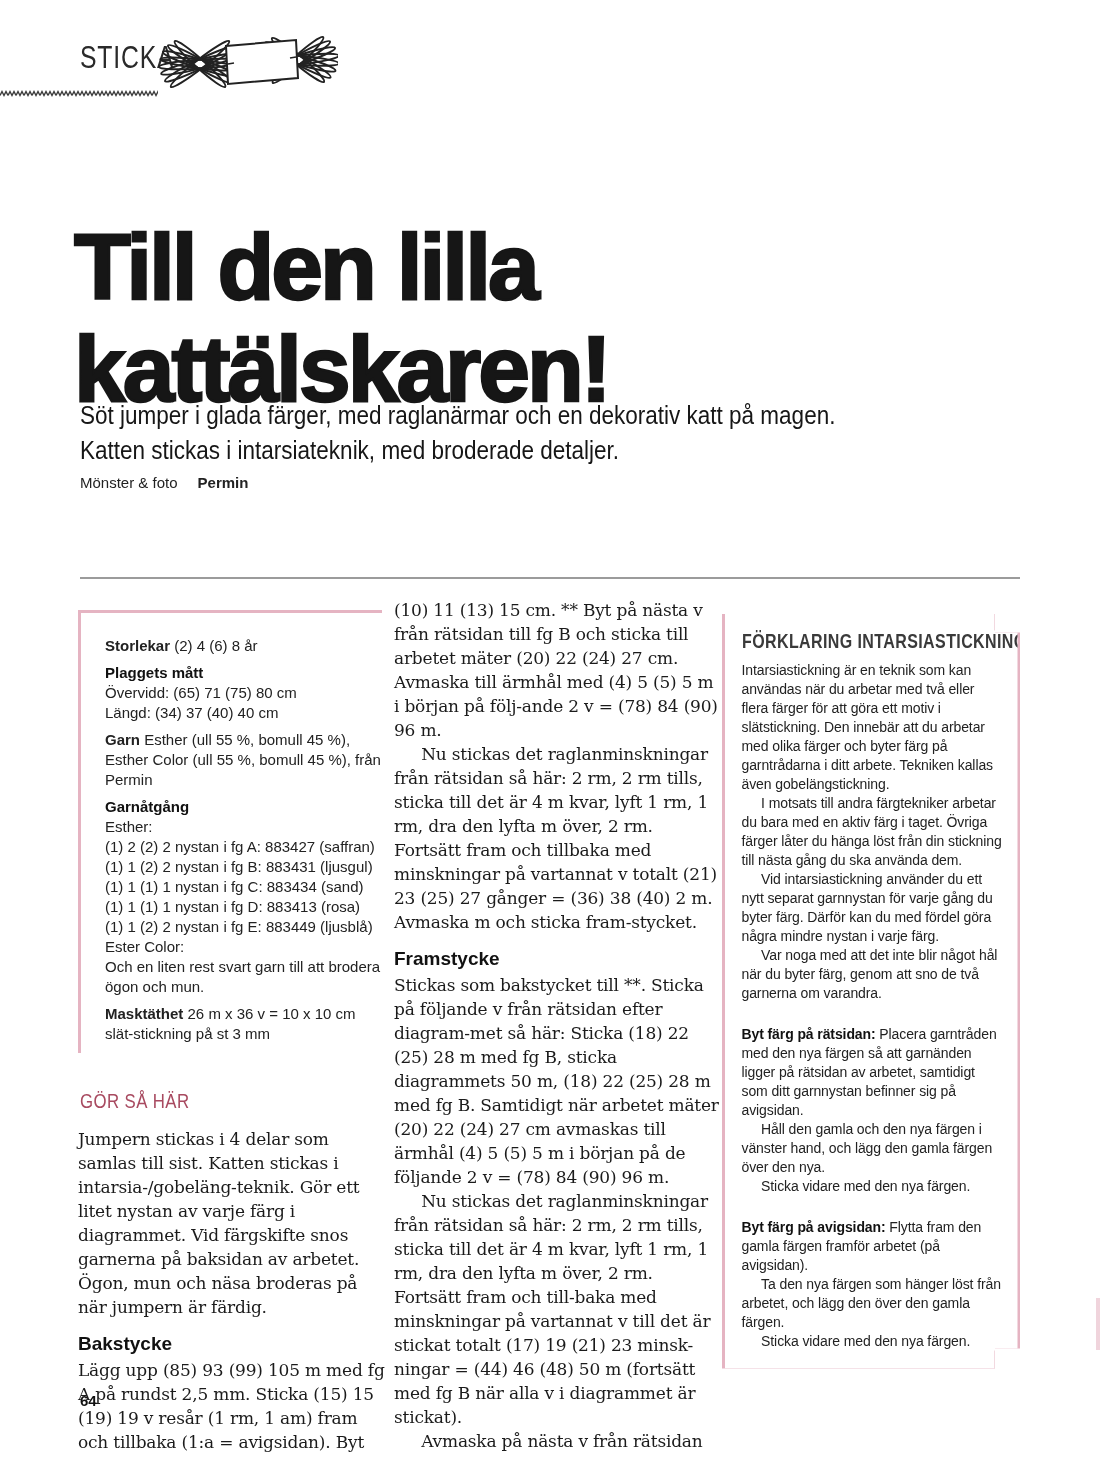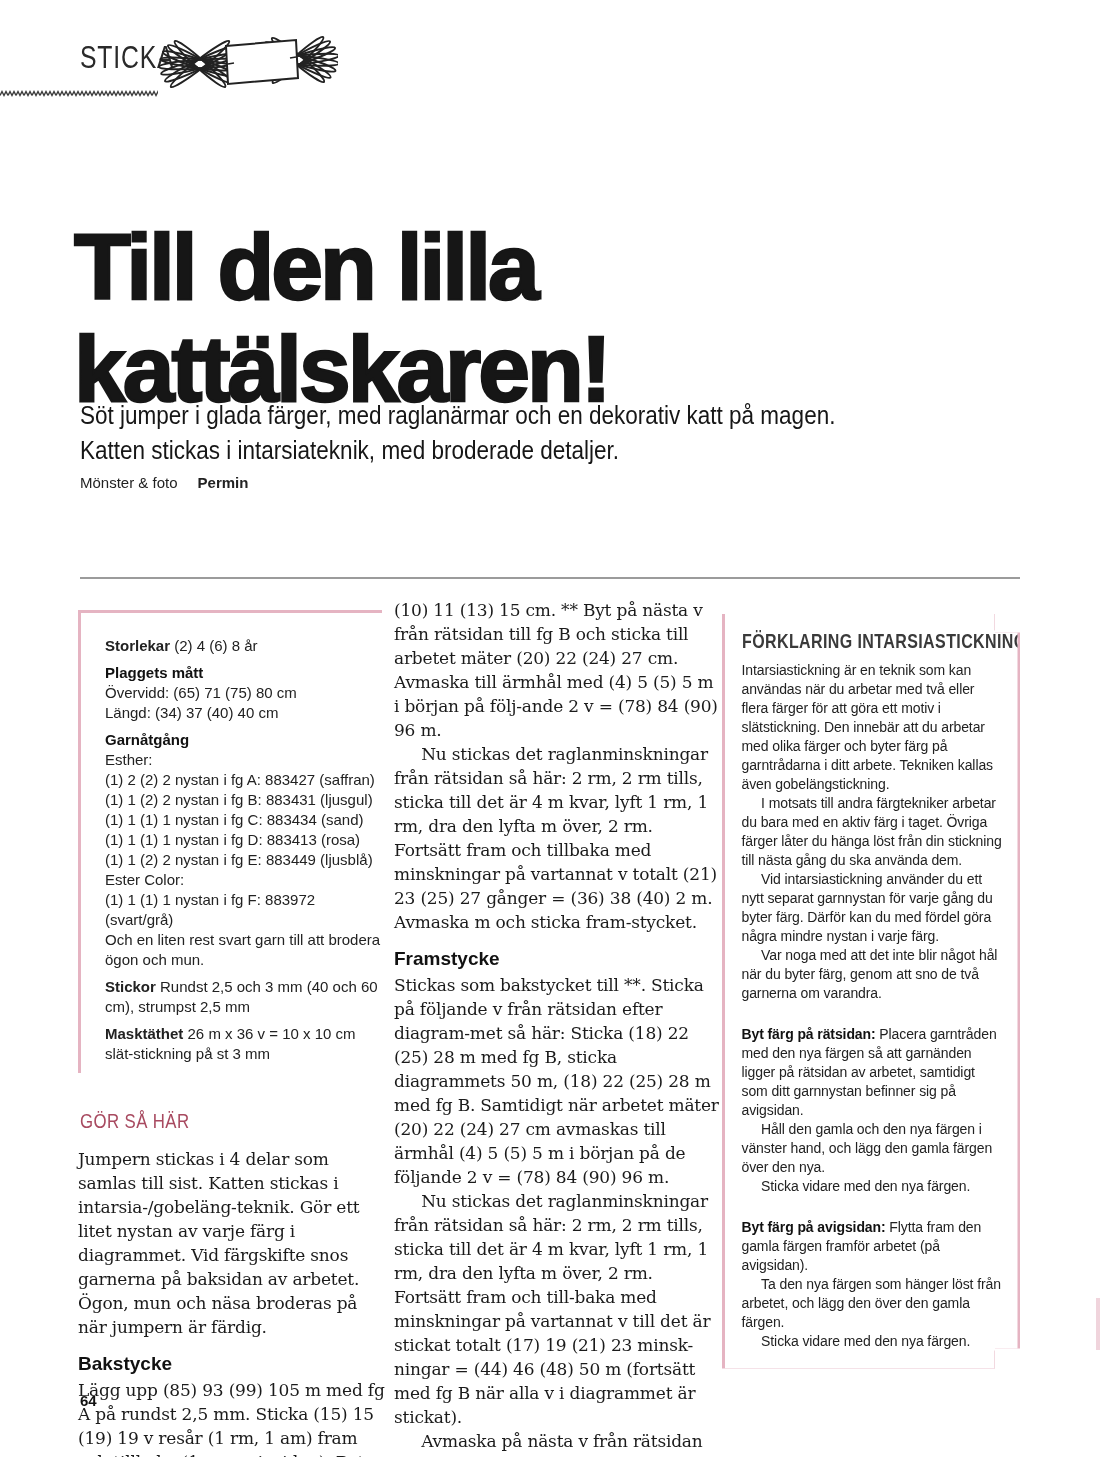--- a/index.html
+++ b/index.html
@@ -131,34 +131,33 @@
 <div class="abs col1">
 
   <div class="infobox">
     <p class="ib-row">
       <b>Storlekar</b>
       <span>(2) 4 (6) 8 år</span>
     </p>
     <p class="ib-head">Plaggets mått</p>
     <p class="ib-line">Övervidd: (65) 71 (75) 80 cm</p>
     <p class="ib-line">Längd: (34) 37 (40) 40 cm</p>
+    <p class="ib-row gap-top">
+      <b>Garn</b>
+      <span>Esther (ull 55 %, bomull 45 %), Esther Color (ull 55 %, bomull 45 %), från Permin</span>
+    </p>
     <p class="ib-head">Garnåtgång</p>
     <p class="ib-line">Esther:</p>
     <p class="ib-line">(1) 2 (2) 2 nystan i fg A: 883427 (saffran)</p>
     <p class="ib-line">(1) 1 (2) 2 nystan i fg B: 883431 (ljusgul)</p>
     <p class="ib-line">(1) 1 (1) 1 nystan i fg C: 883434 (sand)</p>
     <p class="ib-line">(1) 1 (1) 1 nystan i fg D: 883413 (rosa)</p>
     <p class="ib-line">(1) 1 (2) 2 nystan i fg E: 883449 (ljusblå)</p>
     <p class="ib-line">Ester Color:</p>
-    <p class="ib-line">(1) 1 (1) 1 nystan i fg F: 883972 (svart/grå)</p>
     <p class="ib-line">Och en liten rest svart garn till att brodera ögon och mun.</p>
-    <p class="ib-row gap-top">
-      <b>Stickor</b>
-      <span>Rundst 2,5 och 3 mm (40 och 60 cm), strumpst 2,5 mm</span>
-    </p>
     <p class="ib-row gap-top">
       <b>Masktäthet</b>
       <span>26 m x 36 v = 10 x 10 cm slät-stickning på st 3 mm</span>
     </p>
   </div>
 
   <div class="gsh">
     <span class="cond">GÖR SÅ HÄR</span>
   </div>
 

